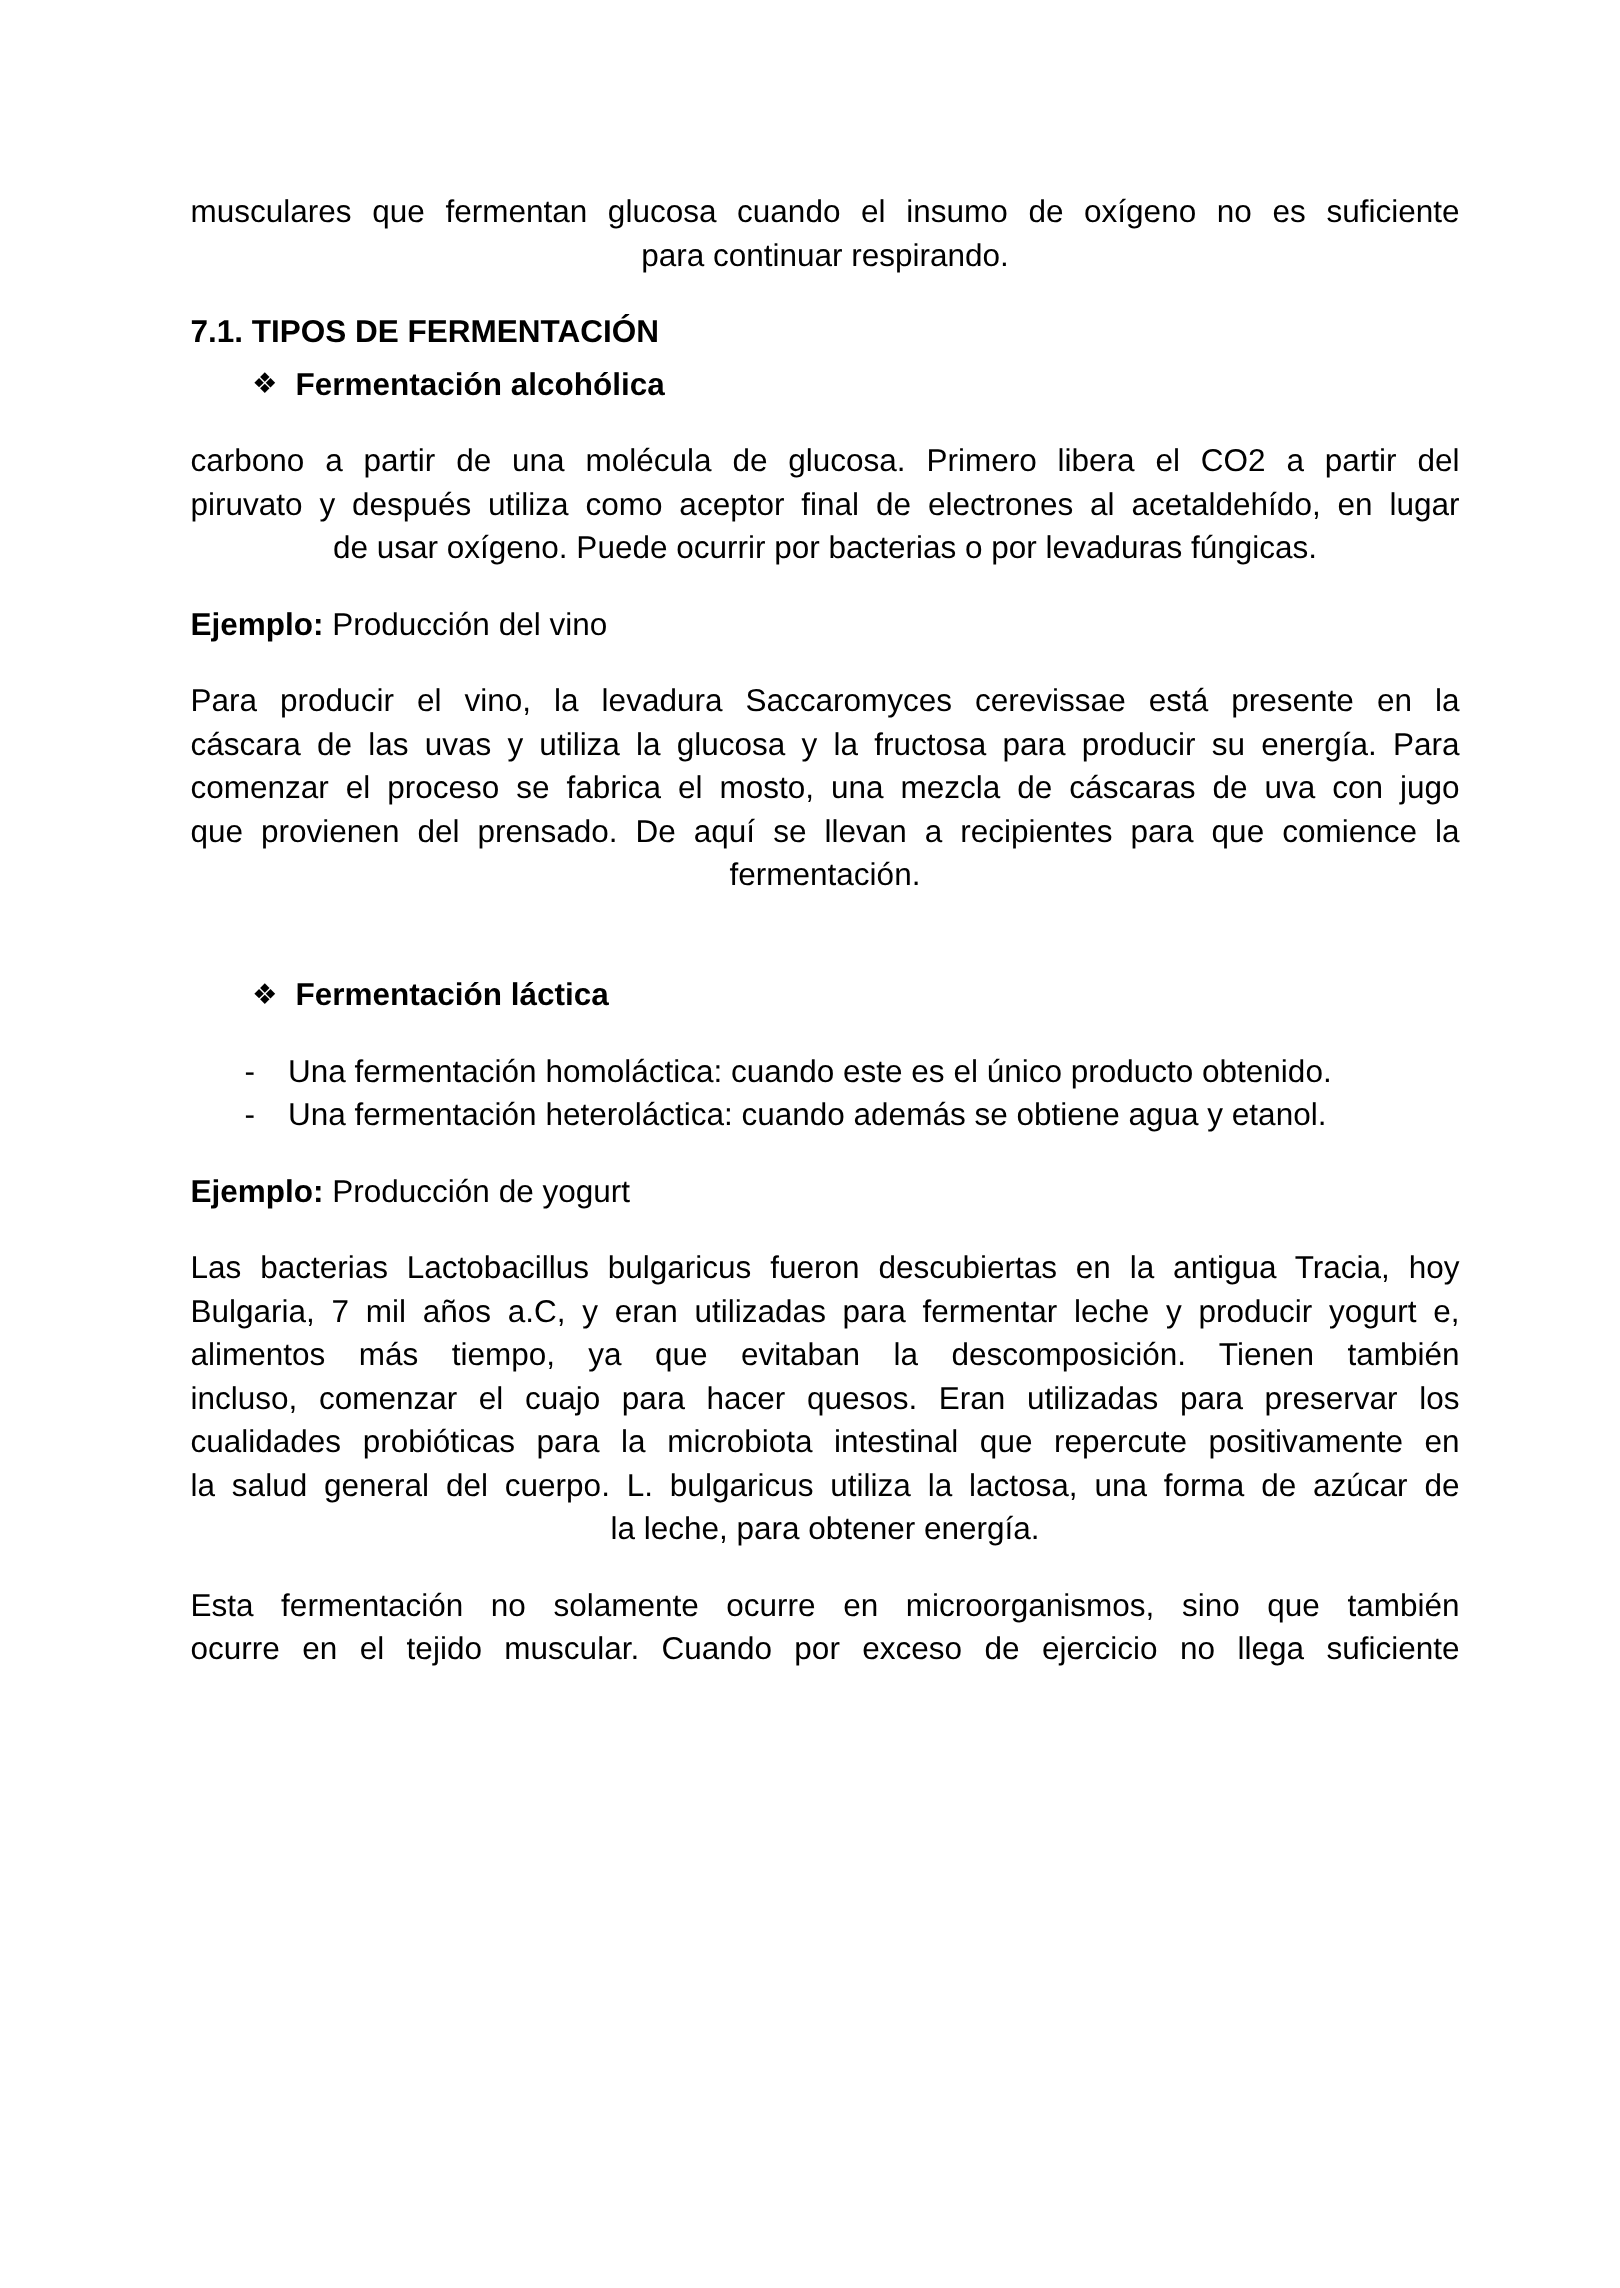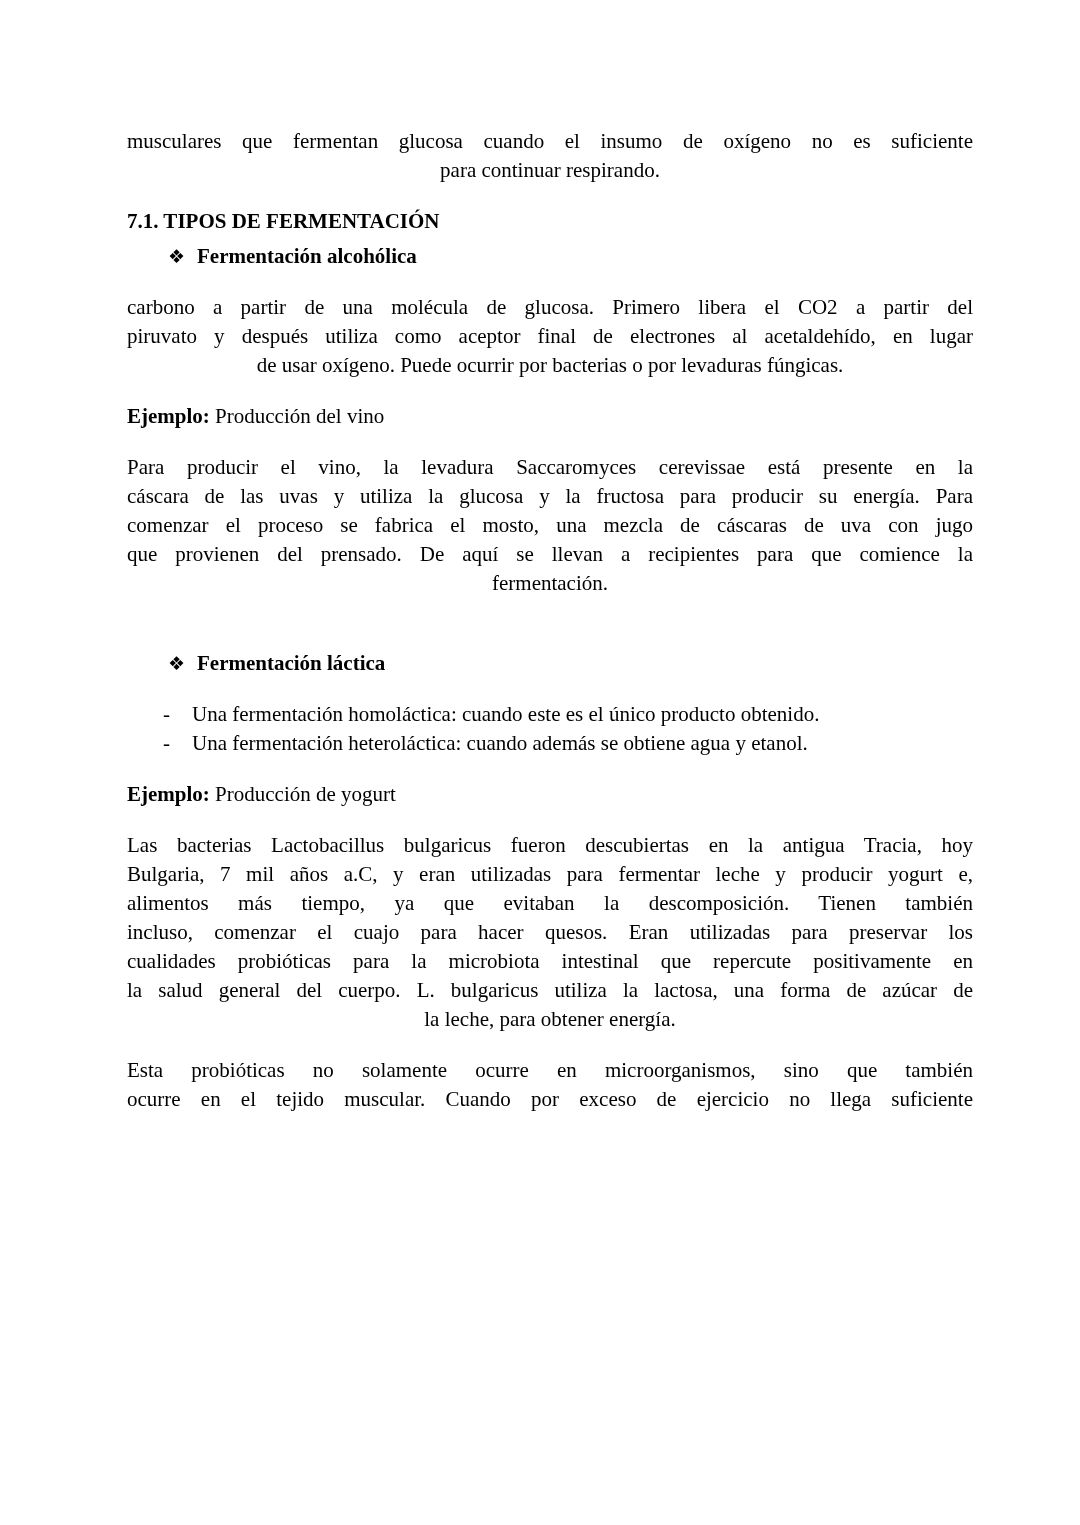--- a/index.html
+++ b/index.html
@@ -4,21 +4,21 @@
 <style>
   html, body { margin: 0; padding: 0; background: #ffffff; }
   .page {
     position: relative;
     width: 1080px;
     height: 1525px;
     box-sizing: border-box;
     background: #ffffff;
     color: #000000;
     padding: 127px 107px 0 127px;
-    font-family: Liberation Serif, serif;
+    font-family: Liberation Sans, sans-serif;
     font-size: 21px;
     line-height: 29px;
     overflow: hidden;
   }
   .block { margin: 0 0 22px 0; }
   
   .jl { text-align: justify; text-align-last: justify; }
   
   .ll { text-align: center; }
   .heading {
@@ -114,17 +114,17 @@
     <div class="jl">Bulgaria, 7 mil años a.C, y eran utilizadas para fermentar leche y producir yogurt e,</div>
     <div class="jl">alimentos más tiempo, ya que evitaban la descomposición. Tienen también</div>
     <div class="jl">incluso, comenzar el cuajo para hacer quesos. Eran utilizadas para preservar los</div>
     <div class="jl">cualidades probióticas para la microbiota intestinal que repercute positivamente en</div>
     <div class="jl">la salud general del cuerpo. L. bulgaricus utiliza la lactosa, una forma de azúcar de</div>
     <div class="ll">la leche, para obtener energía.</div>
   </div>
 
 
   <div class="block">
-    <div class="jl">Esta probióticas no solamente ocurre en microorganismos, sino que también</div>
+    <div class="jl">Esta fermentación no solamente ocurre en microorganismos, sino que también</div>
     <div class="jl">ocurre en el tejido muscular. Cuando por exceso de ejercicio no llega suficiente</div>
   </div>
 
 </div>
 
 </body></html>

